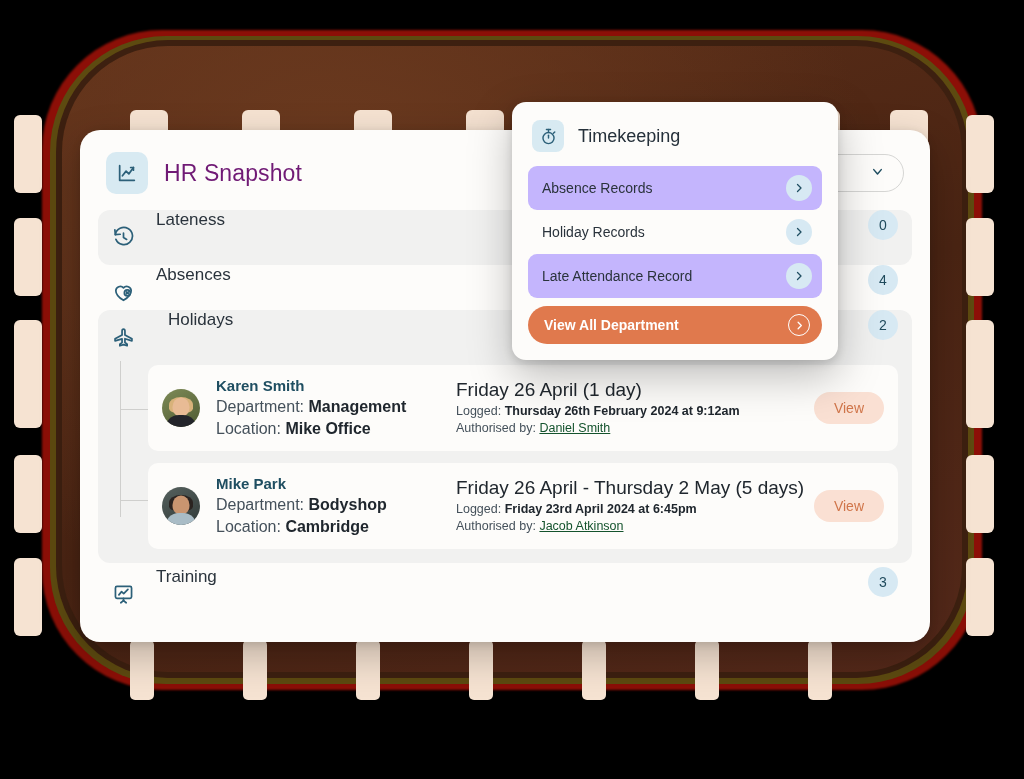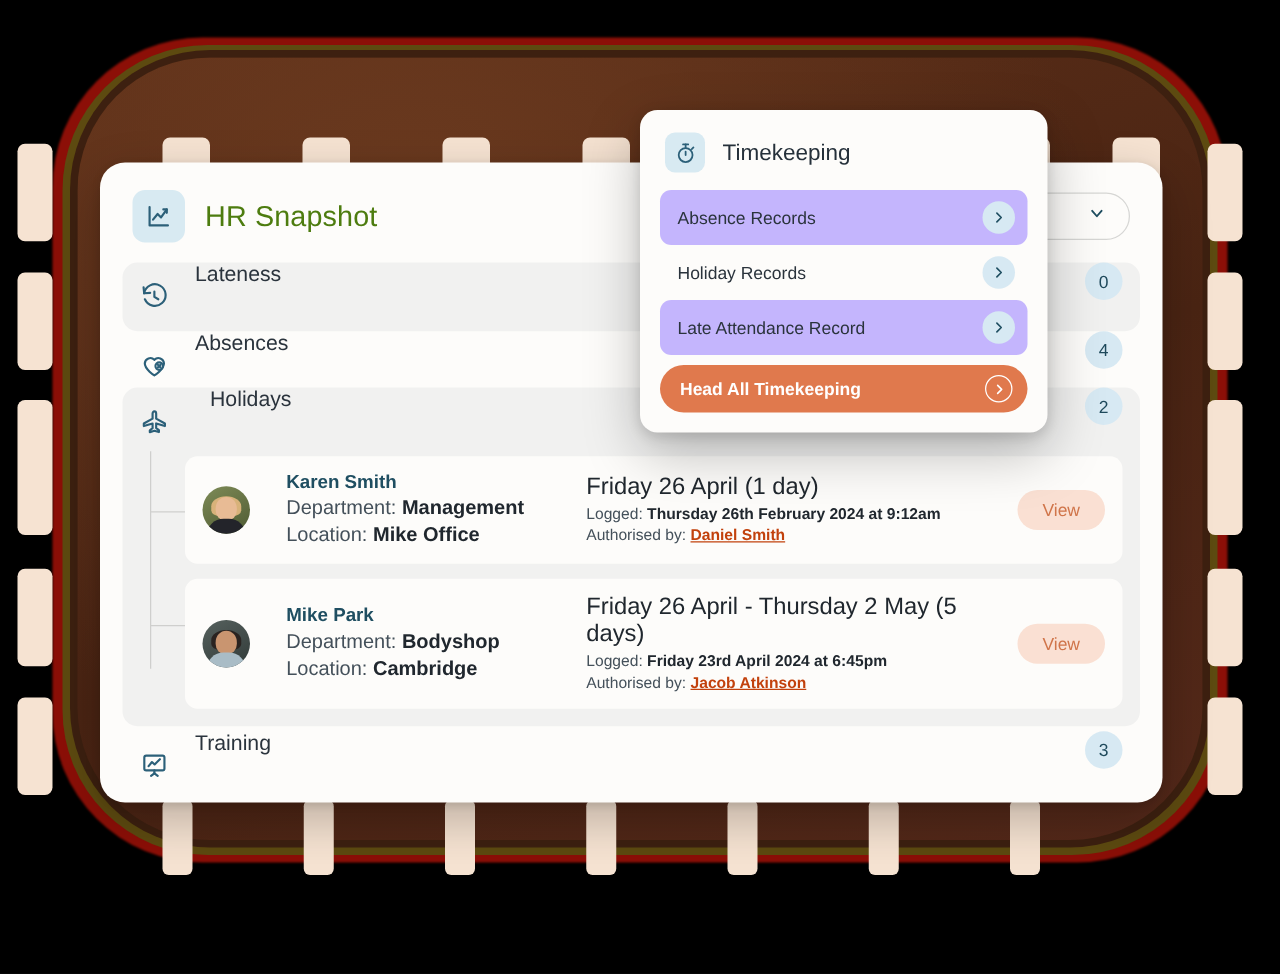--- a/index.html
+++ b/index.html
@@ -82,21 +82,21 @@
   }
   .hdr-icon {
     width: 42px; height: 42px;
     background: #d8eaf2;
     border-radius: 10px;
     display: flex; align-items: center; justify-content: center;
     flex: 0 0 auto;
   }
   .hdr-title {
     font-size: 23px;
-    color: #4d7c0f;
+    color: #701a75;
     font-weight: 400;
     letter-spacing: 0.1px;
     flex: 1 1 auto;
   }
   .hdr-select {
     width: 120px; height: 38px;
     border: 1px solid #d6d6d4;
     border-radius: 19px;
     background: #fdfcfa;
     display: flex; align-items: center; justify-content: flex-end;
@@ -204,21 +204,21 @@
     position: absolute;
     left: 50%; bottom: -2px;
     transform: translateX(-50%);
     width: 32px; height: 14px;
     border-radius: 14px 14px 0 0;
   }
   .avatar.karen .body { background: #23242a; }
   .avatar.mike  .body { background: #a9bcc6; }
 
   .entry-person {
-    margin-left: 29px;
+    margin-left: 16px;
     width: 236px;
     flex: 0 0 236px;
   }
   .entry-name {
     font-size: 15px;
     font-weight: bold;
     color: #1f4e61;
     margin-bottom: 2px;
   }
   .entry-meta {
@@ -237,40 +237,40 @@
     color: #20272e;
     margin-bottom: 2px;
   }
   .entry-sub {
     font-size: 12.5px;
     color: #44505a;
     line-height: 1.35;
   }
   .entry-sub b { color: #20272e; }
   .entry-sub a {
-    color: #c2410c;
+    color: #14532d;
     text-decoration: underline;
-    font-weight: bold;
+    font-weight: normal;
   }
 
   .view-btn {
     flex: 0 0 auto;
     background: #fae0d3;
     color: #d0754a;
     font-size: 14px;
     border: none;
     border-radius: 16px;
     padding: 8px 20px;
     cursor: pointer;
   }
 
   
   .popup {
     position: absolute;
-    left: 512px; top: 88px;
+    left: 512px; top: 102px;
     width: 326px;
     background: #fdfcfa;
     border-radius: 14px;
     box-shadow: 0 16px 44px rgba(0,0,0,0.26), 0 3px 10px rgba(0,0,0,0.13);
     padding: 14px 16px 16px 16px;
   }
   .popup-header {
     display: flex;
     align-items: center;
     gap: 14px;
@@ -554,21 +554,21 @@
     <div class="popup-item alt">
       <div class="popup-item-label">Late Attendance Record</div>
       <div class="chev-circle">
         <svg width="12" height="12" viewBox="0 0 24 24" fill="none" stroke="#1f4e61" stroke-width="2.6" stroke-linecap="round" stroke-linejoin="round">
           <polyline points="9,5 16,12 9,19"></polyline>
         </svg>
       </div>
     </div>
 
     <button class="popup-cta">
-      <span class="popup-cta-label">Head All Timekeeping</span>
+      <span class="popup-cta-label">View All Department</span>
       <span class="cta-ring">
         <svg width="11" height="11" viewBox="0 0 24 24" fill="none" stroke="#ffffff" stroke-width="2.8" stroke-linecap="round" stroke-linejoin="round">
           <polyline points="9,5 16,12 9,19"></polyline>
         </svg>
       </span>
     </button>
 
   </div>
 
 </div>

